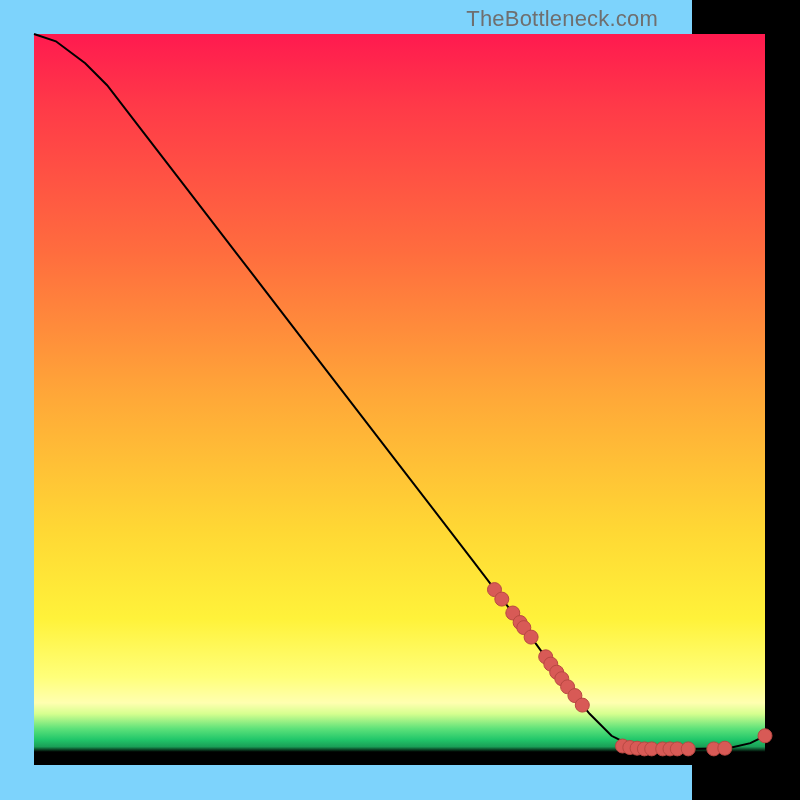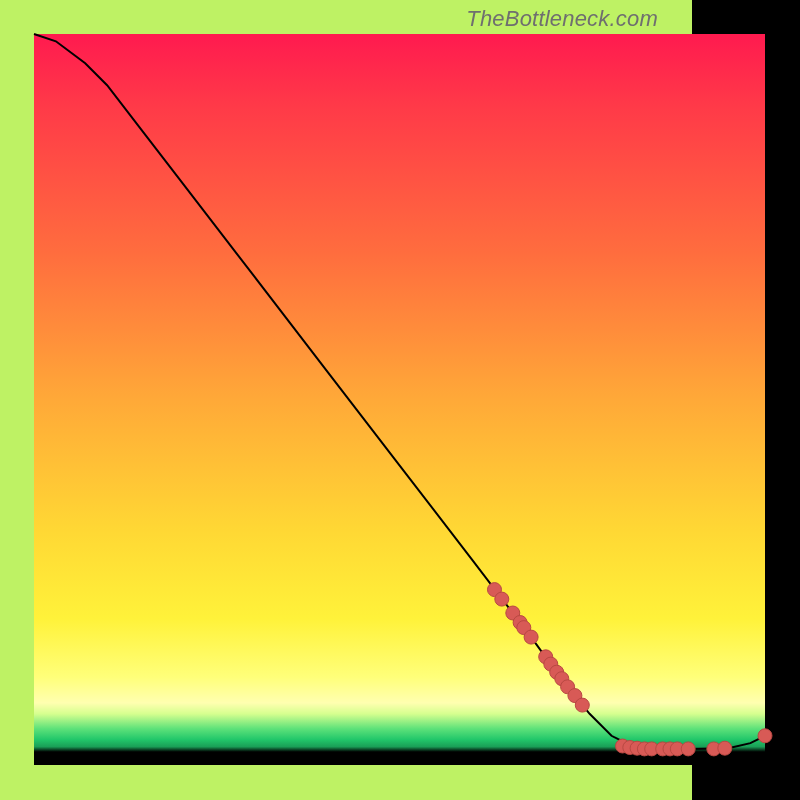--- a/index.html
+++ b/index.html
@@ -8,22 +8,21 @@
     width: 800px;
     height: 800px;
     background: #000;
     font-family: Arial, Helvetica, sans-serif;
     overflow: hidden;
   }
   .wrap {
     position: relative;
     width: 692px;
     height: 800px;
-    background: #bef264;
-    font-style: italic;
+    background: #7dd3fc;
   }
   
   .plot {
     position: absolute;
     left: 34px;
     top: 34px;
     width: 731px;
     height: 731px;
     
     background: linear-gradient(

